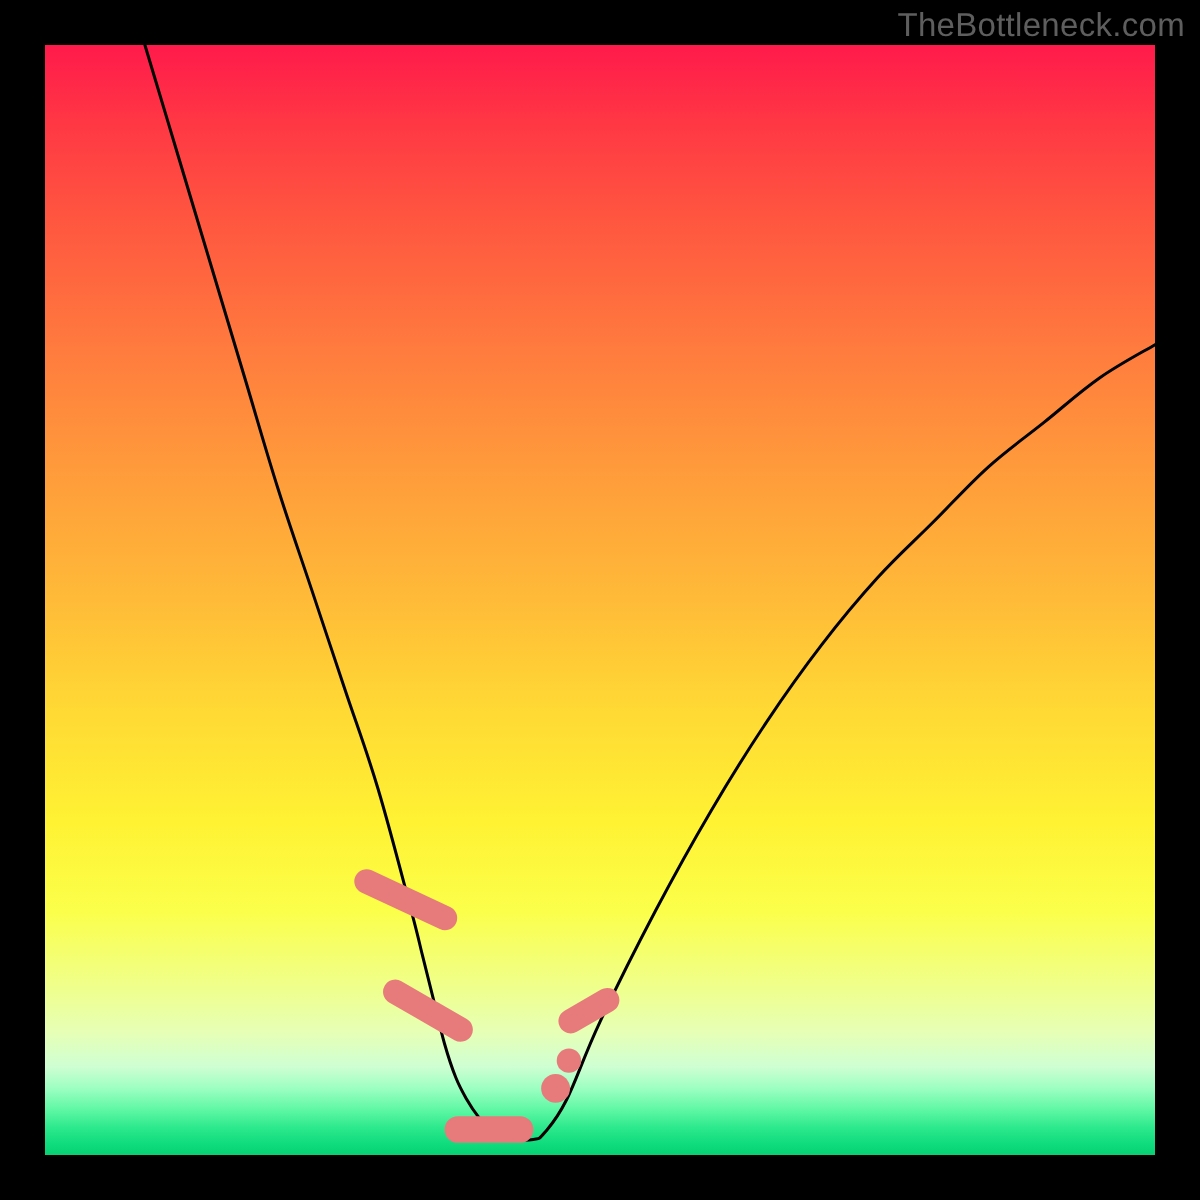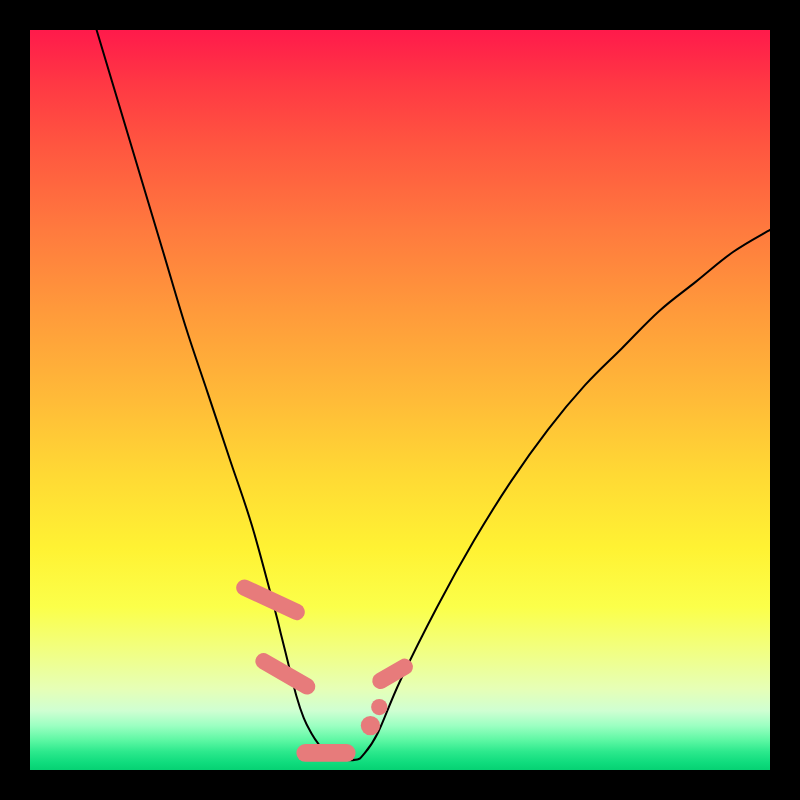--- a/index.html
+++ b/index.html
@@ -58,20 +58,21 @@
     top: 0;
     width: 740px;
     height: 740px;
     overflow: visible;
   }
 </style>
 </head>
 <body>
 
 <div class="frame">
+  <div class="watermark">TheBottleneck.com</div>
 
   <div class="plot">
     <svg class="curve" viewBox="0 0 740 740" preserveAspectRatio="none">
       <path id="curve-path" fill="none" stroke="#000" stroke-width="2" stroke-linecap="round" stroke-linejoin="round" d="M 66.6,0 C 70.59599999999999,13.32 80.80799999999999,47.36 88.8,74 C 96.792,100.64 103.008,121.36 111,148 C 118.992,174.64 125.20799999999998,195.36 133.2,222 C 141.19199999999998,248.64 147.40800000000002,270.692 155.4,296 C 163.392,321.308 169.608,338.62399999999997 177.6,362.59999999999997 C 185.59199999999998,386.57599999999996 191.80800000000002,405.224 199.8,429.2 C 207.792,453.176 214.008,469.15999999999997 222,495.79999999999995 C 229.992,522.4399999999999 238.872,557.22 244.20000000000002,577.2 C 249.52800000000002,597.1800000000001 248.93600000000004,596.144 251.60000000000002,606.8 C 254.264,617.4559999999999 256.336,625.7439999999999 259,636.4 C 261.664,647.056 263.736,656.6759999999999 266.4,666 C 269.06399999999996,675.3240000000001 271.136,681.5400000000001 273.8,688.2 C 276.464,694.86 278.536,698.338 281.2,703 C 283.864,707.662 285.93600000000004,710.77 288.6,714.1 C 291.264,717.4300000000001 292.004,718.836 296,721.5 C 299.996,724.164 305.472,727.4348 310.8,728.9 C 316.12800000000004,730.3652 321.60400000000004,730.3059999999999 325.6,729.64 C 329.596,728.974 329.004,729.9952000000001 333,725.2 C 336.996,720.4048 341.13999999999993,716.32 347.79999999999995,703 C 354.46,689.68 359.344,673.844 370,651.2 C 380.656,628.556 393.68000000000006,602.508 407.00000000000006,577.2 C 420.32000000000005,551.892 430.68,533.244 444,510.6 C 457.32,487.956 467.68,471.38 481,451.4 C 494.32,431.41999999999996 504.68,416.91599999999994 518,399.59999999999997 C 531.32,382.284 541.68,369.852 555,355.2 C 568.32,340.548 578.68,331.52000000000004 592,318.20000000000005 C 605.32,304.88000000000005 615.68,293.188 629,281.2 C 642.32,269.212 652.68,262.256 666,251.59999999999997 C 679.32,240.94399999999996 689.68,231.32399999999998 703,222 C 716.32,212.67600000000002 733.34,203.79600000000005 740,199.80000000000007"></path>
       <g id="markers-group">
           <rect x="232.36" y="532.8" width="16.28" height="74" rx="8.14" fill="#e77b7b" transform="rotate(-65 240.5 569.8)"></rect>
           <rect x="247.15999999999997" y="610.5" width="16.28" height="66.6" rx="8.14" fill="#e77b7b" transform="rotate(-60 255.29999999999998 643.8)"></rect>
           <rect x="266.4" y="714.1" width="59.2" height="17.76" rx="8.88" fill="#e77b7b" transform="rotate(0 296 722.98)"></rect>
           <circle cx="340.40000000000003" cy="695.6" r="9.620000000000001" fill="#e77b7b"></circle>
           <circle cx="349.28000000000003" cy="677.1" r="8.14" fill="#e77b7b"></circle>

